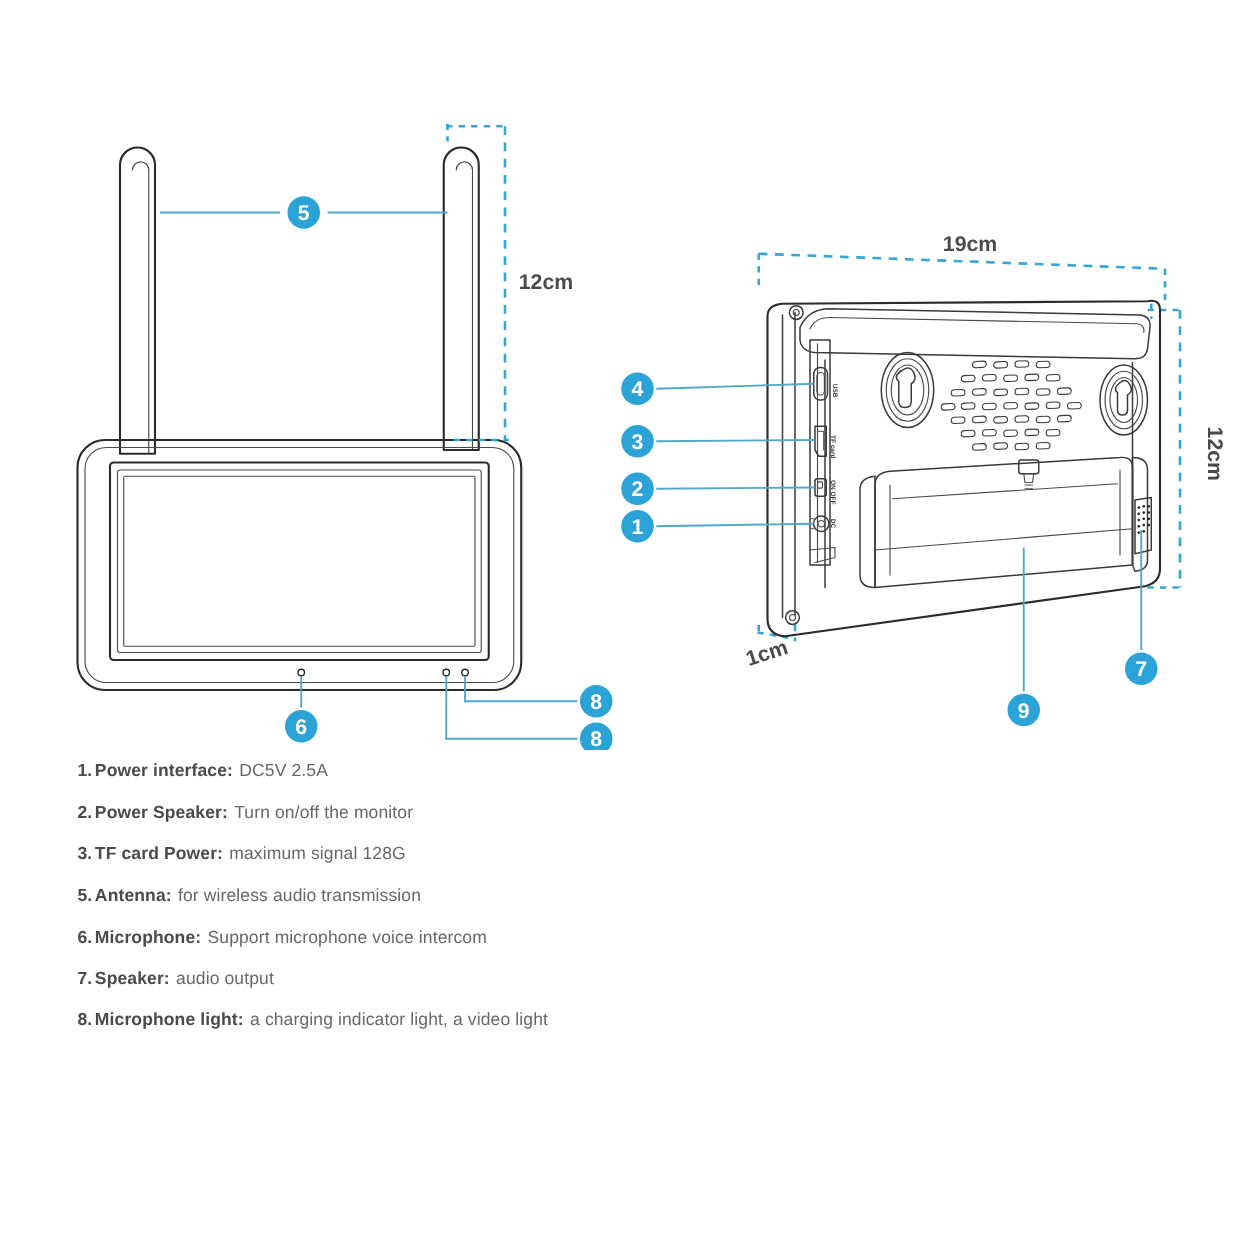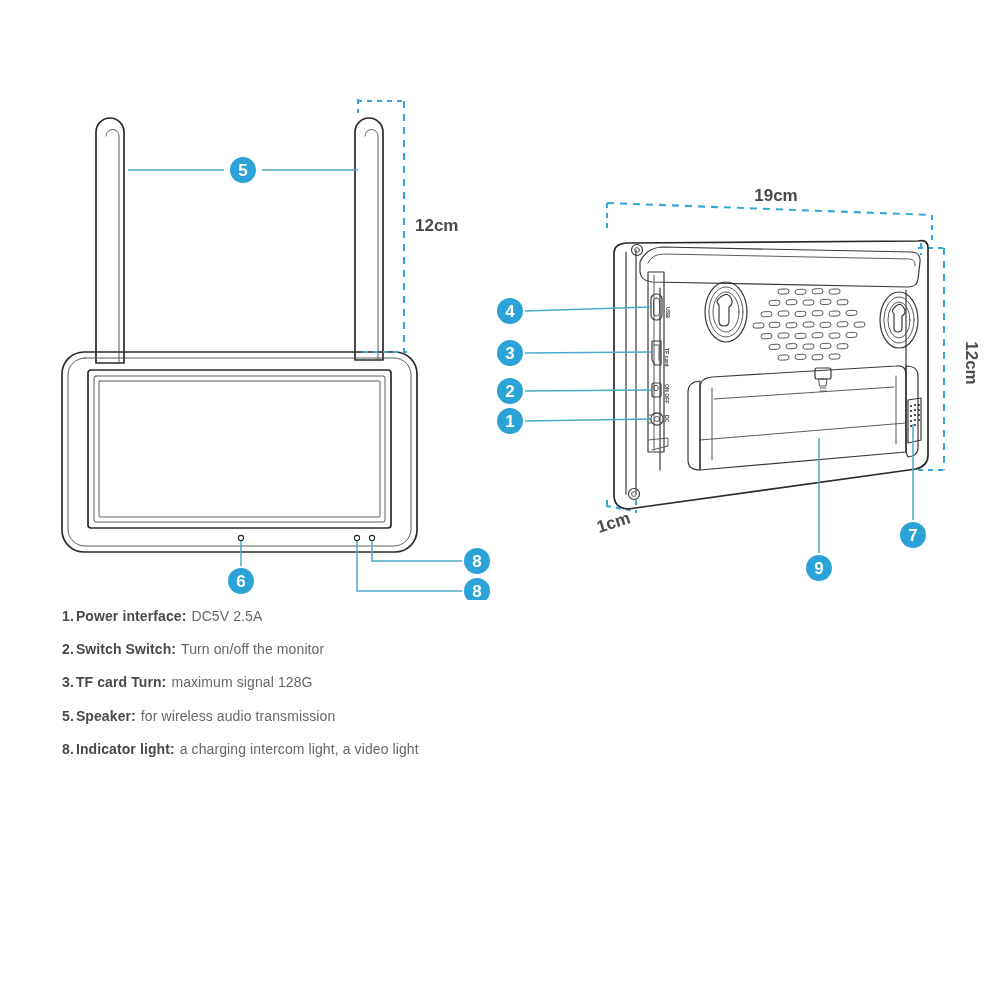--- a/index.html
+++ b/index.html
@@ -426,26 +426,32 @@
         </g>
       </g>
     </svg>
   </div>
 
   <div class="legend">
     <div class="legend-item">
       <span class="legend-num">1.</span><span class="legend-label">Power interface:</span><span class="legend-desc">DC5V 2.5A</span>
     </div>
     <div class="legend-item">
-      <span class="legend-num">2.</span><span class="legend-label">Switch Switch:</span><span class="legend-desc">Turn on/off the monitor</span>
-    </div>
-    <div class="legend-item">
-      <span class="legend-num">3.</span><span class="legend-label">TF card Turn:</span><span class="legend-desc">maximum signal 128G</span>
-    </div>
-    <div class="legend-item">
-      <span class="legend-num">5.</span><span class="legend-label">Speaker:</span><span class="legend-desc">for wireless audio transmission</span>
-    </div>
-    <div class="legend-item">
-      <span class="legend-num">8.</span><span class="legend-label">Indicator light:</span><span class="legend-desc">a charging intercom light, a video light</span>
+      <span class="legend-num">2.</span><span class="legend-label">Power Speaker:</span><span class="legend-desc">Turn on/off the monitor</span>
+    </div>
+    <div class="legend-item">
+      <span class="legend-num">3.</span><span class="legend-label">TF card Power:</span><span class="legend-desc">maximum signal 128G</span>
+    </div>
+    <div class="legend-item">
+      <span class="legend-num">5.</span><span class="legend-label">Antenna:</span><span class="legend-desc">for wireless audio transmission</span>
+    </div>
+    <div class="legend-item">
+      <span class="legend-num">6.</span><span class="legend-label">Microphone:</span><span class="legend-desc">Support microphone voice intercom</span>
+    </div>
+    <div class="legend-item">
+      <span class="legend-num">7.</span><span class="legend-label">Speaker:</span><span class="legend-desc">audio output</span>
+    </div>
+    <div class="legend-item">
+      <span class="legend-num">8.</span><span class="legend-label">Microphone light:</span><span class="legend-desc">a charging indicator light, a video light</span>
     </div>
   </div>
 
 </div>
 
 </body></html>

